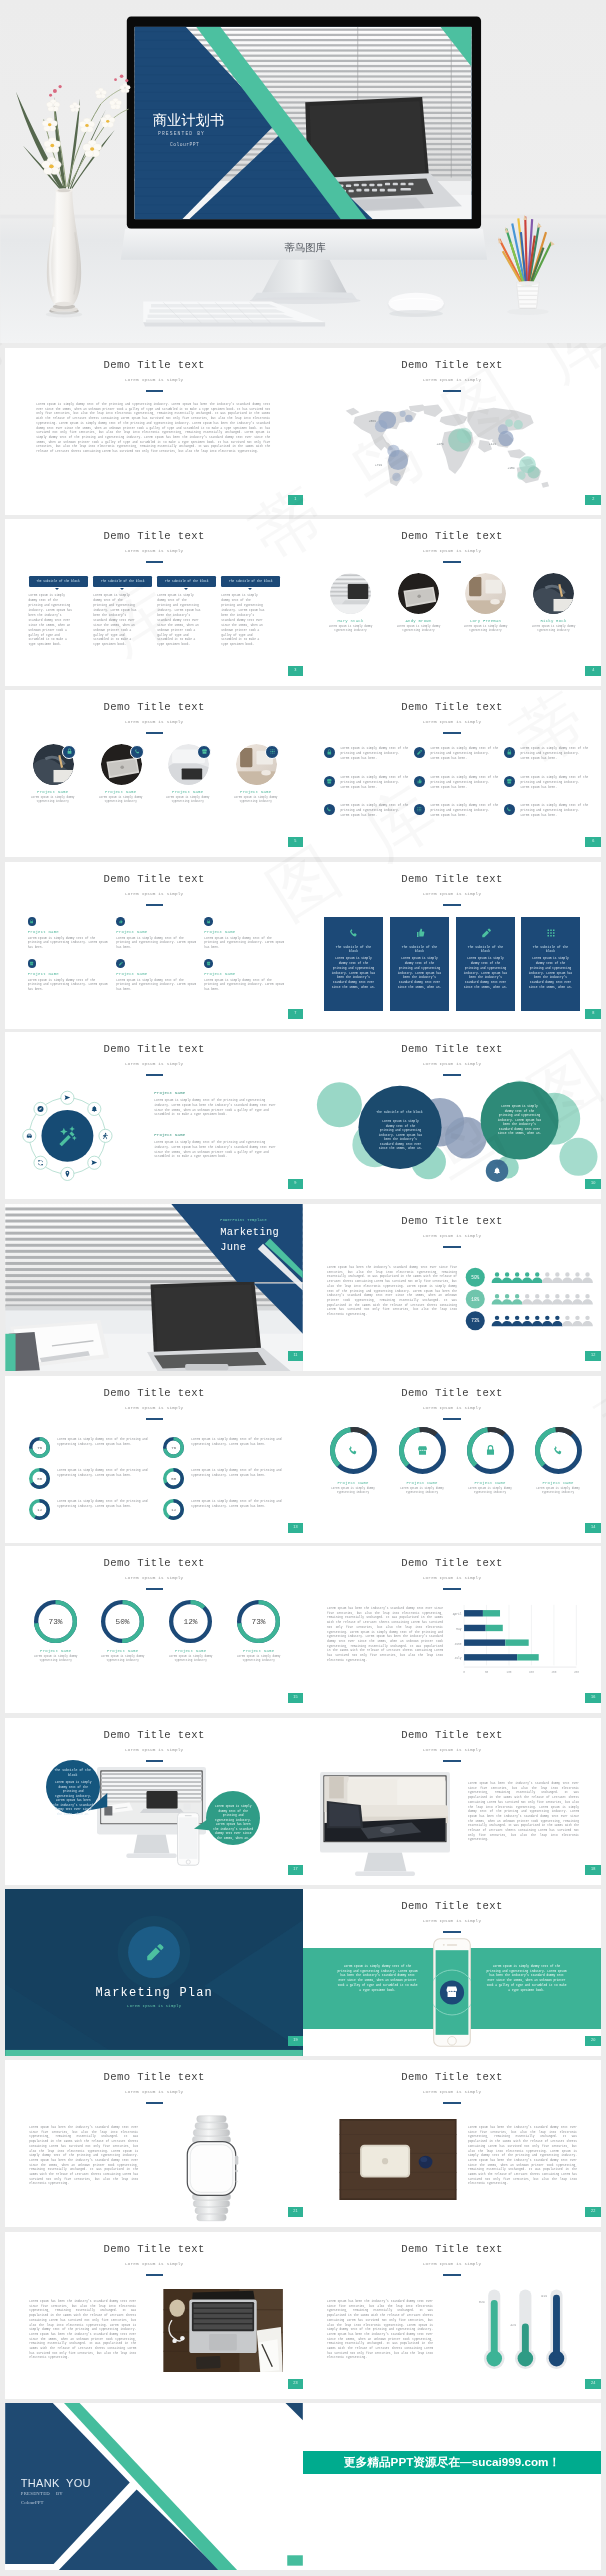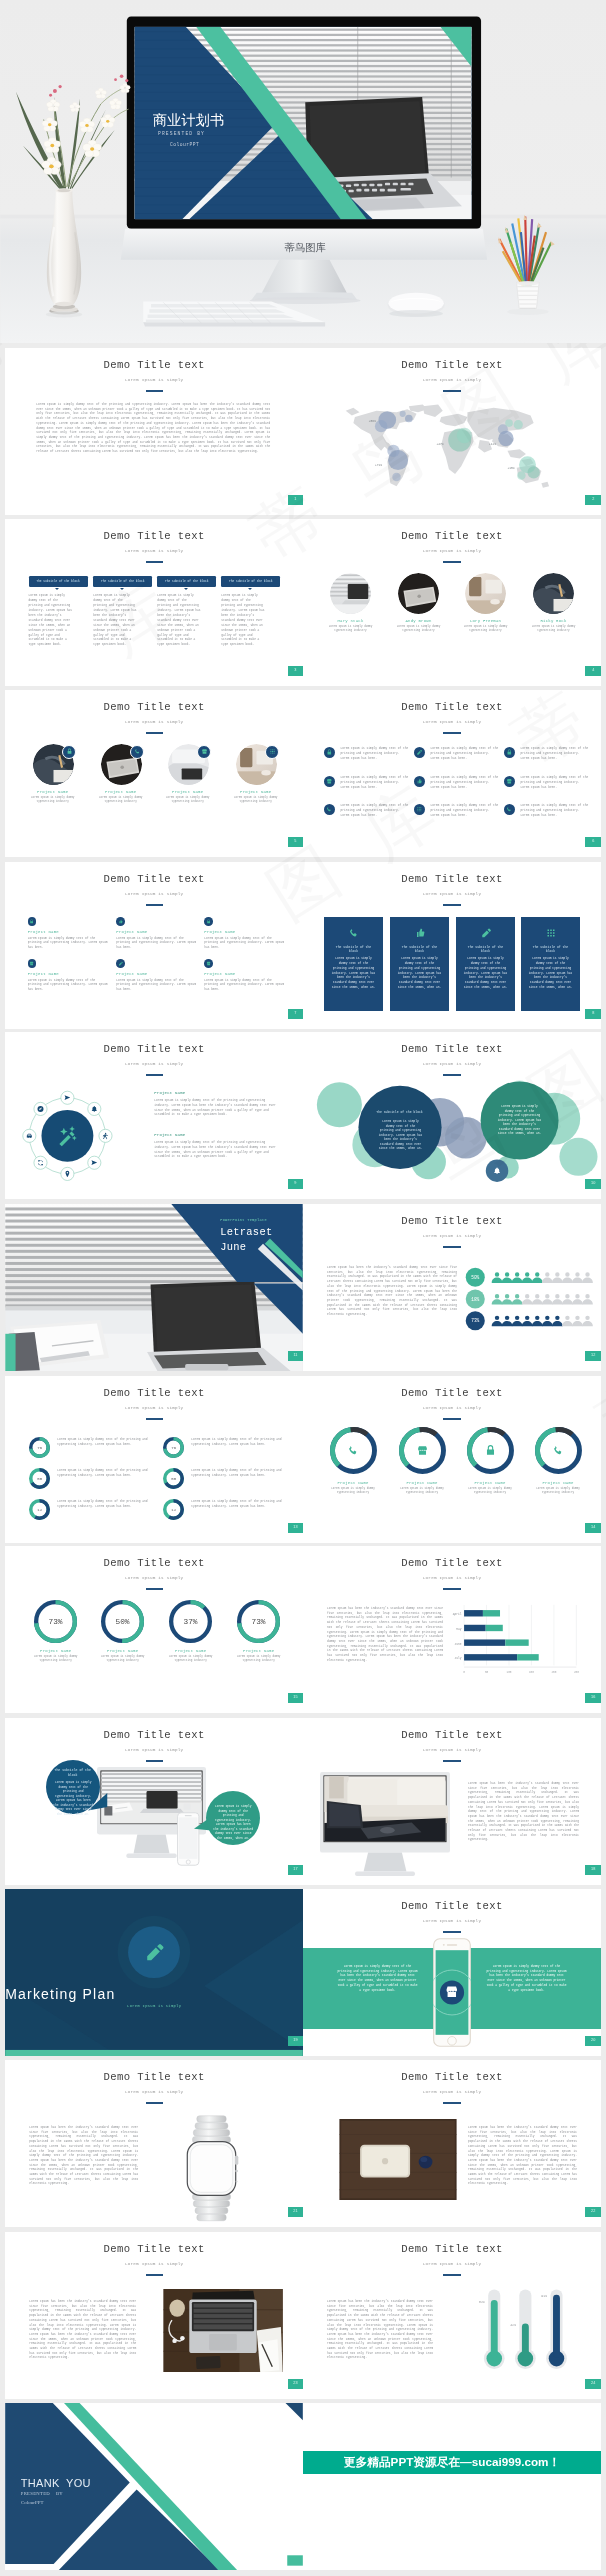--- a/index.html
+++ b/index.html
@@ -989,21 +989,21 @@
             <rect x="208" y="185" width="50" height="7" rx="2" fill="#c7c9cc"></rect>
             <path d="M192 0 L344 0 L344 90 L268 90 Z" fill="#1c4977"></path>
             <path d="M268 90 L344 96 L344 193 L300 193 Z" fill="#1c4977" opacity="0.0"></path>
             <path d="M344 92 L287 92 L344 150 Z" fill="#1c4977"></path>
             <path d="M298 46 L344 92 L344 100 L292 52 Z" fill="#f1f2f3" opacity="0.95"></path>
             <path d="M306 40 L344 78 L344 86 L300 46 Z" fill="#4cc0a0"></path>
             <rect x="0" y="150" width="12" height="43" fill="#4cc0a0"></rect>
           </g>
         </svg>
         <div class="abs" style="left:215px;top:14px;font-family:'Liberation Mono',monospace;font-size:3.6px;color:#6fd0b4;letter-spacing:0.3px;">PowerPoint Template</div>
-        <div class="abs" style="left:215px;top:21.7px;font-family:'Liberation Mono',monospace;font-size:10.4px;color:#fff;letter-spacing:0.3px;">Letraset</div>
+        <div class="abs" style="left:215px;top:21.7px;font-family:'Liberation Mono',monospace;font-size:10.4px;color:#fff;letter-spacing:0.3px;">Marketing</div>
         <div class="abs" style="left:215px;top:37px;font-family:'Liberation Mono',monospace;font-size:10.4px;color:#fff;letter-spacing:0.3px;">June</div>
         <div class="pg">11</div>
       </div>
       <div class="slide right" style="left:303px;top:1204px;">
         <div class="ttl">Demo Title text</div>
         <div class="sub">Lorem Ipsum is simply</div>
         <div class="rule"></div>
         <div class="body-txt abs" style="left:24px;top:62px;width:130px;">Lorem Ipsum has been the industry's standard dummy text ever since five centuries, but also the leap into electronic typesetting, remaining essentially unchanged. It was popularised in the 1960s with the release of Letraset sheets containing Lorem has survived not only five centuries, but also the leap into electronic typesetting. Lorem Ipsum is simply dummy text of the printing and typesetting industry. Lorem Ipsum has been the industry's standard dummy text ever since the 1500s, when an unknown printer took typesetting, remaining essentially unchanged. It was popularised in the 1960s with the release of Letraset sheets containing Lorem has survived not only five centuries, but also the leap into electronic typesetting.</div>
         <svg class="abs" style="left:161px;top:61px;" width="130" height="68" viewBox="0 0 150 78">
           <circle cx="13" cy="14" r="11" fill="#3db396"></circle>
@@ -1267,21 +1267,21 @@
           <div class="pname" style="margin-top:49px;">Project Name</div>
           <div class="capt" style="margin-top:2.2px;">Lorem Ipsum is simply dummy typesetting industry</div>
         </div>
         <div class="abs" style="left:156px;top:54px;width:59px;text-align:center;">
           <div class="abs" style="left:7.8px;top:0;">
             <svg width="43" height="43" viewBox="0 0 50 50">
               <circle cx="25" cy="25" r="22.5" fill="none" stroke="#1c4977" stroke-width="5"></circle>
               <circle cx="25" cy="25" r="22.5" fill="none" stroke="#3db396" stroke-width="5" stroke-dasharray="16.96 141.37" transform="rotate(-90 25 25)"></circle>
             </svg>
           </div>
-          <div class="abs" style="left:7.8px;top:0;width:43px;height:43px;display:flex;align-items:center;justify-content:center;font-family:'Liberation Mono',monospace;font-size:7.8px;color:#4a4a4a;">37%</div>
+          <div class="abs" style="left:7.8px;top:0;width:43px;height:43px;display:flex;align-items:center;justify-content:center;font-family:'Liberation Mono',monospace;font-size:7.8px;color:#4a4a4a;">12%</div>
           <div class="pname" style="margin-top:49px;">Project Name</div>
           <div class="capt" style="margin-top:2.2px;">Lorem Ipsum is simply dummy typesetting industry</div>
         </div>
         <div class="abs" style="left:224px;top:54px;width:59px;text-align:center;">
           <div class="abs" style="left:7.8px;top:0;">
             <svg width="43" height="43" viewBox="0 0 50 50">
               <circle cx="25" cy="25" r="22.5" fill="none" stroke="#1c4977" stroke-width="5"></circle>
               <circle cx="25" cy="25" r="22.5" fill="none" stroke="#3db396" stroke-width="5" stroke-dasharray="103.20 141.37" transform="rotate(-90 25 25)"></circle>
             </svg>
           </div>
@@ -1410,21 +1410,21 @@
             <circle cx="172" cy="73" r="30" fill="#1c5c86"></circle>
             <path d="M344 36 L344 186 L230 112 Z" fill="#174a6b" opacity="0.55"></path>
             <path d="M0 186 L120 186 L0 110 Z" fill="#174a6b" opacity="0.35"></path>
             <rect x="0" y="186" width="344" height="7" fill="#4cc0a0"></rect>
           </svg>
           <div class="abs" style="left:138px;top:52px;">
             <svg class="" width="22.5" height="22.5" viewBox="0 0 24 24">
               <path d="M4.5 16.2l9.2-9.2 4.3 4.3-9.2 9.2H4.5v-4.3zm10.6-10.6l2-2a1.4 1.4 0 012 0l2.3 2.3a1.4 1.4 0 010 2l-2 2-4.3-4.3z" fill="#4cc0a0"></path>
             </svg>
           </div>
-          <div class="abs" style="left:0;right:0;top:97px;font-family:Liberation Sans, sans-serif;font-size:14px;color:#fff;letter-spacing:1.2px;">Marketing Plan</div>
+          <div class="abs" style="left:0;right:0;top:97px;text-align:center;font-family:Liberation Mono, monospace;font-size:12px;color:#fff;letter-spacing:1.2px;">Marketing Plan</div>
           <div class="abs" style="left:0;right:0;top:115px;text-align:center;font-family:'Liberation Mono',monospace;font-size:3.8px;color:#62c3a8;letter-spacing:0.3px;">Lorem Ipsum is simply</div>
         </div>
         <div class="pg">19</div>
       </div>
       <div class="slide right" style="left:303px;top:1889px;">
         <div class="ttl">Demo Title text</div>
         <div class="sub">Lorem Ipsum is simply</div>
         <div class="rule"></div>
         <div class="abs" style="left:0;top:59px;width:298px;height:81px;background:#3db396;"></div>
         <div class="body-txt abs" style="left:33px;top:76px;width:83px;color:#f4fbf9;text-align:center;line-height:4.7px;">Lorem Ipsum is simply dummy text of the printing and typesetting industry. Lorem Ipsum has been the industry's standard dummy text ever since the 1500s, when an unknown printer took a galley of type and scrambled it to make a type specimen book.</div>

